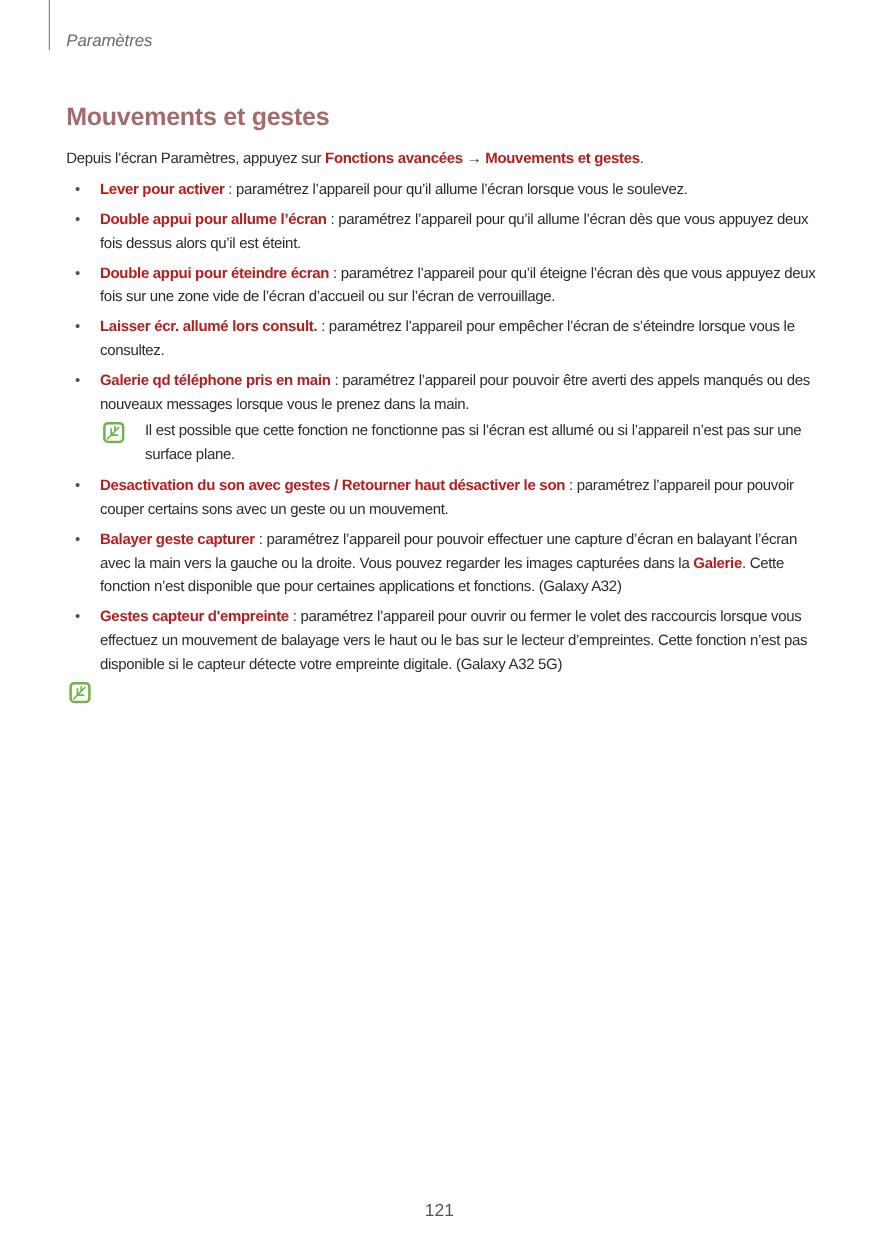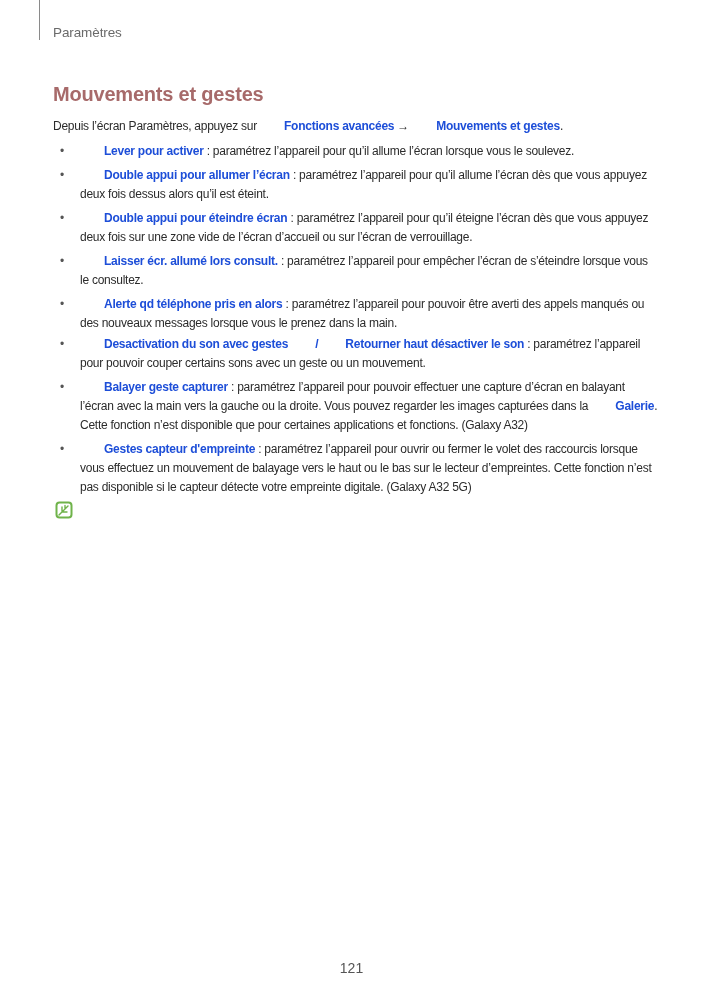--- a/index.html
+++ b/index.html
@@ -6,31 +6,32 @@
   body {
     width: 703px; height: 994px; position: relative; overflow: hidden;
     font-family: "Liberation Sans", sans-serif; color: #2b2b2b;
   }
   .header-rule {
     position: absolute; left: 39px; top: 0; width: 1px; height: 40px; background: #8a8a8a;
   }
   .header-title {
     position: absolute; left: 53px; top: 25px; font-size: 13.5px; color: #6a6a6a;
     letter-spacing: -0.1px;
+    font-style: italic;
   }
   .page-title {
     position: absolute; left: 53px; top: 83px; font-size: 20px; font-weight: bold;
     color: #a76a6a; letter-spacing: -0.2px;
   }
   .content {
     position: absolute; left: 53px; top: 117px; width: 605px;
     font-size: 12px; line-height: 19px; letter-spacing: -0.25px;
   }
   .content p { margin: 0 0 6px 0; }
-  .content b { font-weight: bold; color: #1d4ed8; margin-left: 24px; }
+  .content b { font-weight: bold; color: #b91c1c; }
   ul.bullets { list-style: none; margin: 0; padding: 0; }
   ul.bullets li { position: relative; padding-left: 27px; margin-bottom: 5px; }
   ul.bullets li .dot {
     position: absolute; left: 7px; top: 0; font-size: 12px; color: #555;
   }
   .note {
     position: relative; padding-left: 36px; margin-bottom: 6px;
   }
   .note.inner { margin-left: 27px; }
   .note .note-icon {
@@ -49,26 +50,33 @@
 
 <h1 class="page-title" style="margin:0">Mouvements et gestes</h1>
 
 <div class="content">
   <p>
     <span>Depuis l’écran Paramètres, appuyez sur </span><b>Fonctions avancées</b><span> → </span><b>Mouvements et gestes</b><span>.</span>
   </p>
 
   <ul class="bullets">
     <li><span class="dot">•</span><b>Lever pour activer</b><span> : paramétrez l’appareil pour qu’il allume l’écran lorsque vous le soulevez.</span></li>
-    <li><span class="dot">•</span><b>Double appui pour allumer l’écran</b><span> : paramétrez l’appareil pour qu’il allume l’écran dès que vous appuyez deux fois dessus alors qu’il est éteint.</span></li>
+    <li><span class="dot">•</span><b>Double appui pour allume l’écran</b><span> : paramétrez l’appareil pour qu’il allume l’écran dès que vous appuyez deux fois dessus alors qu’il est éteint.</span></li>
     <li><span class="dot">•</span><b>Double appui pour éteindre écran</b><span> : paramétrez l’appareil pour qu’il éteigne l’écran dès que vous appuyez deux fois sur une zone vide de l’écran d’accueil ou sur l’écran de verrouillage.</span></li>
     <li><span class="dot">•</span><b>Laisser écr. allumé lors consult.</b><span> : paramétrez l’appareil pour empêcher l’écran de s’éteindre lorsque vous le consultez.</span></li>
-    <li style="margin-bottom:2px"><span class="dot">•</span><b>Alerte qd téléphone pris en alors</b><span> : paramétrez l’appareil pour pouvoir être averti des appels manqués ou des nouveaux messages lorsque vous le prenez dans la main.</span></li>
+    <li style="margin-bottom:2px"><span class="dot">•</span><b>Galerie qd téléphone pris en main</b><span> : paramétrez l’appareil pour pouvoir être averti des appels manqués ou des nouveaux messages lorsque vous le prenez dans la main.</span></li>
   </ul>
 
+  <div class="note inner">
+    <svg class="note-icon" viewBox="0 0 18 18">
+      <rect x="1.5" y="1.5" width="15" height="15" rx="3" fill="none" stroke="#6fb34a" stroke-width="2"></rect>
+      <path d="M4 14 L13 5 M7 11 L7 6 M10 8 L10 4.5 M7 11 L12 11" fill="none" stroke="#6fb34a" stroke-width="1.4" stroke-linecap="round"></path>
+    </svg>
+    <span>Il est possible que cette fonction ne fonctionne pas si l’écran est allumé ou si l’appareil n’est pas sur une surface plane.</span>
+  </div>
 
   <ul class="bullets">
     <li><span class="dot">•</span><b>Desactivation du son avec gestes</b><b> / </b><b>Retourner haut désactiver le son</b><span> : paramétrez l’appareil pour pouvoir couper certains sons avec un geste ou un mouvement.</span></li>
     <li><span class="dot">•</span><b>Balayer geste capturer</b><span> : paramétrez l’appareil pour pouvoir effectuer une capture d’écran en balayant l’écran avec la main vers la gauche ou la droite. Vous pouvez regarder les images capturées dans la </span><b>Galerie</b><span>. Cette fonction n’est disponible que pour certaines applications et fonctions. (Galaxy A32)</span></li>
     <li style="margin-bottom:2px"><span class="dot">•</span><b>Gestes capteur d'empreinte</b><span> : paramétrez l’appareil pour ouvrir ou fermer le volet des raccourcis lorsque vous effectuez un mouvement de balayage vers le haut ou le bas sur le lecteur d’empreintes. Cette fonction n’est pas disponible si le capteur détecte votre empreinte digitale. (Galaxy A32 5G)</span></li>
   </ul>
 
   <div class="note">
     <svg class="note-icon" viewBox="0 0 18 18">
       <rect x="1.5" y="1.5" width="15" height="15" rx="3" fill="none" stroke="#6fb34a" stroke-width="2"></rect>

